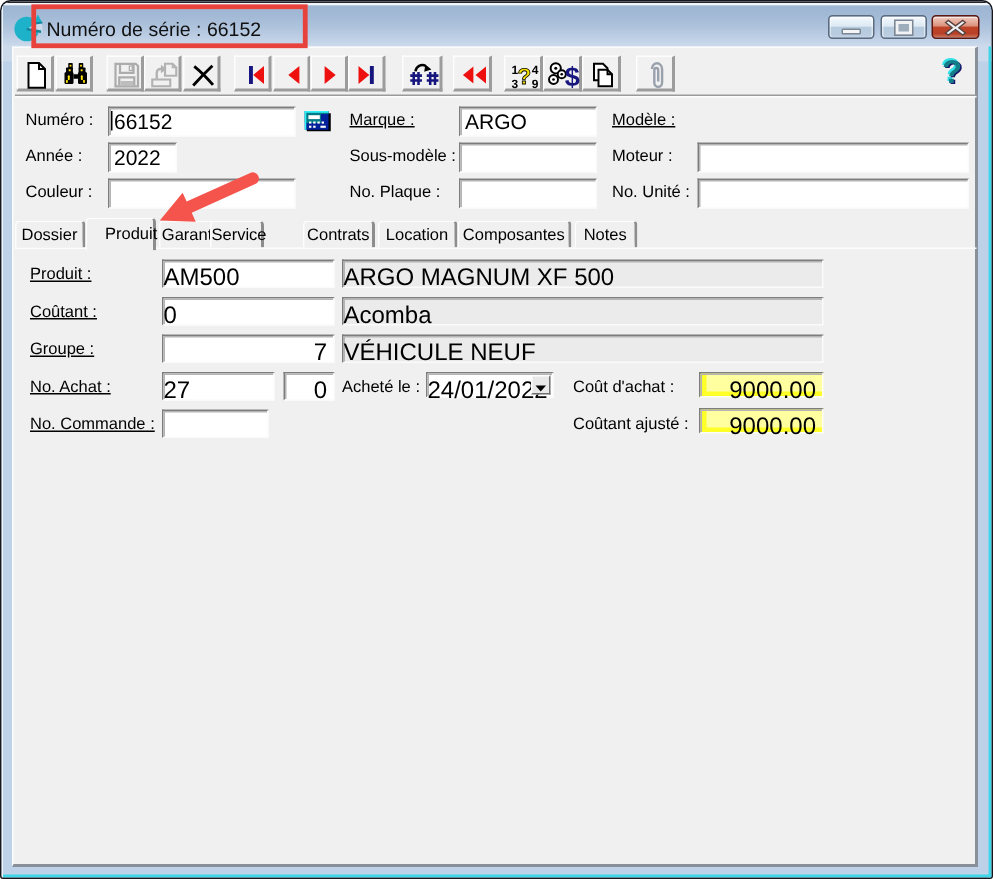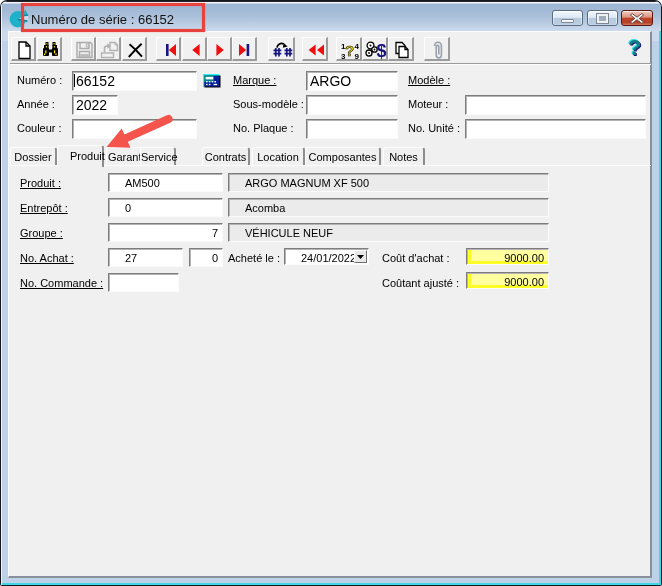--- a/index.html
+++ b/index.html
@@ -28,24 +28,24 @@
             border-right:2px solid #8a9099; border-bottom:2px solid #8a9099; }
   #ui { position:absolute; left:0; top:0; width:660px; height:584px; z-index:10; }
   .tbtn { position:absolute; top:36px; width:25px; height:24px; background:#f1f1f1;
           border-top:1px solid #fdfdfd; border-left:1px solid #fdfdfd;
           border-right:2px solid #9c9c9c; border-bottom:2px solid #9c9c9c; }
   .tbtn svg { position:absolute; left:0; top:0; }
   #tbsep { position:absolute; left:9px; top:62px; width:641px; height:2px;
            border-top:1px solid #9a9a9a; border-bottom:1px solid #fdfdfd; }
   .lbl { position:absolute; font-size:11px; color:#000; white-space:nowrap; }
   .ulbl { text-decoration:underline; }
-  .inp { position:absolute; background:#fff; font-size:11px; color:#000;
+  .inp { position:absolute; background:#fff; font-size:16px; color:#000;
          border-top:1px solid #7d7d7d; border-left:1px solid #7d7d7d;
          border-bottom:1px solid #fbfbfb; border-right:1px solid #fbfbfb;
-         box-shadow:inset 1px 1px 0 #b4b4b4; padding:3px 0 0 16px; white-space:nowrap; overflow:visible;}
+         box-shadow:inset 1px 1px 0 #b4b4b4; padding:3px 0 0 0; white-space:nowrap; overflow:visible;}
   .big { font-size:14px; padding:1px 0 0 3px; }
   .ro { background:#ebebeb; }
   .yel { background:#ffffa0; text-align:right; padding-right:4px; box-shadow:inset 1px 1px 0 #b4b4b4, inset 4px -3px 0 #ffff28; }
   .num { text-align:right; padding-right:4px; }
   .tab { position:absolute; top:146px; height:18px; background:#f0f0f0; font-size:11px;
          border-top:1px solid #fdfdfd; border-left:1px solid #fdfdfd; border-right:2px solid #8d8d8d;
          border-radius:3px 3px 0 0; text-align:center; padding-top:3px; z-index:3;}
   #atab { position:absolute; top:144px; height:22px; background:#f0f0f0; font-size:11px;
           border-top:1px solid #fdfdfd; border-left:1px solid #fdfdfd; border-right:2px solid #8d8d8d;
           border-radius:3px 3px 0 0; text-align:center; padding-top:4px; z-index:5;padding-left:12px; }
@@ -250,21 +250,21 @@
     <div class="tab" style="left:201px;width:48px">Contrats</div>
     <div class="tab" style="left:251px;width:53px">Location</div>
     <div class="tab" style="left:304px;width:76px">Composantes</div>
     <div class="tab" style="left:382px;width:42px">Notes</div>
     <div id="panelline"></div>
 
     <div class="lbl ulbl" style="left:19px;top:176px">Produit :</div>
     <div class="inp" style="left:107px;top:172px;width:115px;height:19px">AM500</div>
     <div class="inp ro" style="left:227px;top:172px;width:321px;height:19px">ARGO MAGNUM XF 500</div>
 
-    <div class="lbl ulbl" style="left:19px;top:201px">Entrepôt :</div>
+    <div class="lbl ulbl" style="left:19px;top:201px">Coûtant :</div>
     <div class="inp" style="left:107px;top:197px;width:115px;height:19px">0</div>
     <div class="inp ro" style="left:227px;top:197px;width:321px;height:19px">Acomba</div>
 
     <div class="lbl ulbl" style="left:19px;top:226px">Groupe :</div>
     <div class="inp num" style="left:107px;top:222px;width:115px;height:19px">7</div>
     <div class="inp ro" style="left:227px;top:222px;width:321px;height:19px">VÉHICULE NEUF</div>
 
     <div class="lbl ulbl" style="left:19px;top:251px">No. Achat :</div>
     <div class="inp" style="left:107px;top:247px;width:75px;height:19px">27</div>
     <div class="inp num" style="left:188px;top:247px;width:34px;height:19px">0</div>

